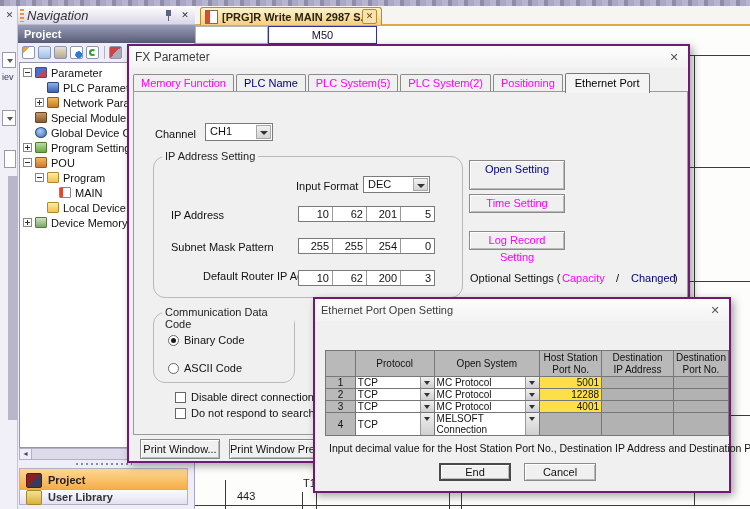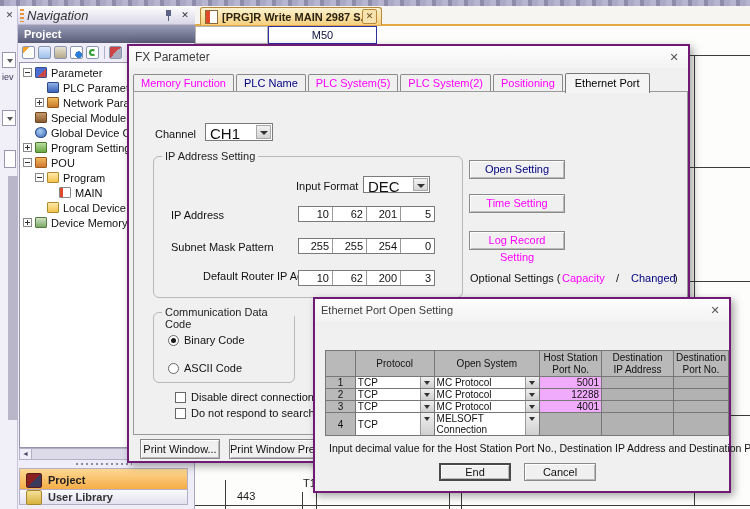--- a/index.html
+++ b/index.html
@@ -96,25 +96,25 @@
   
   .dialog{background:#f0f0f0;border:2px solid #701a75;box-shadow:3px 3px 8px rgba(0,0,0,.35);box-sizing:border-box;}
   .dlg-title{position:absolute;left:0;top:0;right:0;height:22px;background:linear-gradient(#fdfdfd,#f3f3f3);
     display:flex;align-items:center;padding:0 6px;box-sizing:border-box;}
   .dlg-title .t{flex:1;color:#3c3c3c;font-size:12px;}
   .dlg-close{width:16px;height:16px;text-align:center;line-height:16px;font-size:11px;color:#555;}
   .win-btn{position:absolute;background:#f0f0f0;border:1px solid #8a8a8a;
     box-shadow:inset 1px 1px 0 #fff,inset -1px -1px 0 #b9b9b9;
     font-size:11px;text-align:center;box-sizing:border-box;font-family:"Liberation Sans",sans-serif;}
   .combo{position:absolute;background:#fff;border:1px solid #7a7a7a;box-sizing:border-box;}
-  .combo .val{position:absolute;left:4px;top:1px;font-size:15px;}
+  .combo .val{position:absolute;left:4px;top:1px;font-size:11px;}
   .combo .arrow{position:absolute;right:1px;top:1px;bottom:1px;width:15px;background:linear-gradient(#f2f2f2,#d4d4d4);
     border:1px solid #a8a8a8;box-sizing:border-box;}
   .combo .arrow::after{content:"";position:absolute;left:3px;top:5px;border:4px solid transparent;border-top:4px solid #333;}
-  .groupbox{position:absolute;border:1px solid #b9b9b9;border-radius:6px;box-sizing:border-box;}
+  .groupbox{position:absolute;border:1px solid #b9b9b9;border-radius:12px;box-sizing:border-box;}
   .group-label{position:absolute;top:-7px;left:8px;background:#f0f0f0;padding:0 3px;font-size:11px;color:#222;}
   .lbl{position:absolute;font-size:11px;color:#111;white-space:nowrap;text-align:right;}
   .octets{position:absolute;display:flex;background:#fff;border:1px solid #7a7a7a;}
   .octet{width:30px;text-align:right;padding:1px 3px 1px 0;border-left:1px solid #9a9a9a;font-size:11px;}
   .octet:first-child{border-left:none;}
   .checkbox{position:absolute;width:11px;height:11px;background:#fff;border:1px solid #666;box-sizing:border-box;}
   .radio{position:absolute;width:11px;height:11px;border-radius:50%;background:#fff;border:1px solid #666;box-sizing:border-box;}
   .radio.sel::after{content:"";position:absolute;inset:2px;background:#1a1a1a;border-radius:50%;}
 
   
@@ -125,21 +125,21 @@
   .tab.active{background:#f4f4f4;padding:3px 9px 4px;top:2px;z-index:3;border-color:#777;}
   #fx-content{position:absolute;left:4px;top:45px;width:553px;height:342px;border:1px solid #9a9a9a;background:#f0f0f0;z-index:2;}
 
   
   #open-dialog{left:313px;top:297px;width:418px;height:196px;z-index:5;}
   #open-table{position:absolute;left:10px;top:51px;border-collapse:collapse;table-layout:fixed;font-size:10px;}
   #open-table th,#open-table td{border:1px solid #777;padding:0 2px;height:12px;overflow:hidden;box-sizing:border-box;}
   #open-table th{background:#b9b9b9;font-weight:normal;white-space:pre-line;line-height:1.15;text-align:center;padding:1px 2px;}
   #open-table td.rownum{background:#b9b9b9;text-align:center;}
   #open-table td.ddcell{background:#fff;position:relative;padding-right:15px;}
-  #open-table td.portcell{background:#f0abfc;text-align:right;}
+  #open-table td.portcell{background:#fde047;text-align:right;}
   #open-table td.disabled{background:#b2b2b2;}
   .dd-btn{position:absolute;right:0;top:0;bottom:0;width:13px;background:linear-gradient(#f0f0f0,#cfcfcf);
     border-left:1px solid #999;}
   .dd-btn::after{content:"";position:absolute;left:3px;top:4px;border:3px solid transparent;border-top:4px solid #333;}
   .note{position:absolute;font-size:10.5px;color:#111;white-space:nowrap;}
   .btn-default{border:2px solid #4a4a4a;}
 </style>
 </head>
 <body>
 
@@ -315,21 +315,21 @@
     </div>
 
     <span class="lbl" style="left:37px;top:178px;padding-left:32px;">Default Router IP Address</span>
     <div class="octets" style="left:164px;top:178px;">
       <span class="octet">10</span>
       <span class="octet">62</span>
       <span class="octet">200</span>
       <span class="octet">3</span>
     </div>
 
-    <div class="win-btn" style="left: 335px; top: 68px; width: 96px; height: 19px; line-height: 17px; color: rgb(0, 0, 128);">Open Setting</div>
+    <div class="win-btn" style="left: 335px; top: 68px; width: 96px; height: 30px; line-height: 17px; color: rgb(0, 0, 128);">Open Setting</div>
     <div class="win-btn" style="left: 335px; top: 102px; width: 96px; height: 19px; line-height: 17px; color: rgb(255, 0, 255);">Time Setting</div>
     <div class="win-btn" style="left: 335px; top: 139px; width: 96px; height: 19px; line-height: 17px; color: rgb(255, 0, 255);">Log Record Setting</div>
 
     <span class="lbl" style="left:336px;top:180px;">Optional Settings (</span>
     <span class="lbl" style="left: 428px; top: 180px; color: rgb(255, 0, 255);">Capacity</span>
     <span class="lbl" style="left:482px;top:180px;">/</span>
     <span class="lbl" style="left: 497px; top: 180px; color: rgb(0, 0, 128);">Changed</span>
     <span class="lbl" style="left:540px;top:180px;">)</span>
 
     <div class="groupbox" style="left:19px;top:220px;width:142px;height:71px;">

